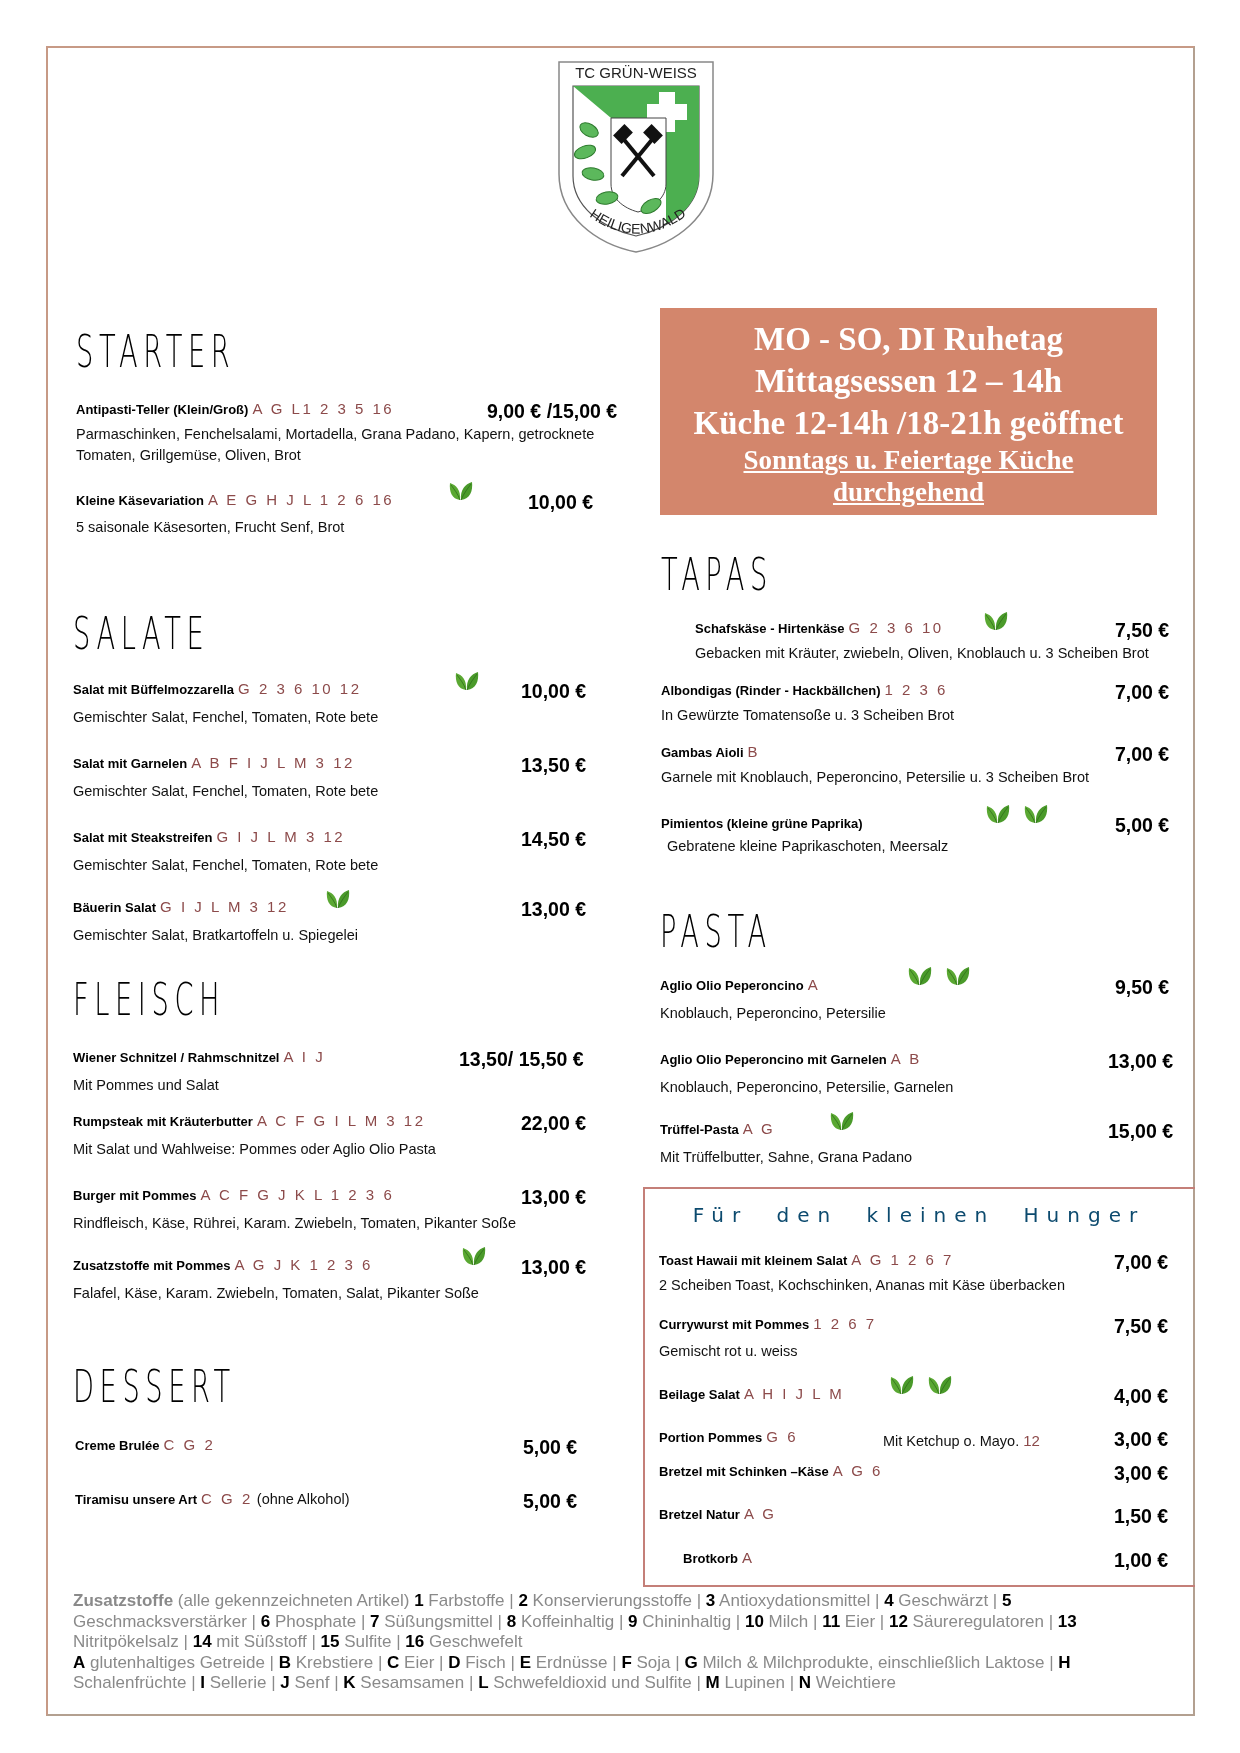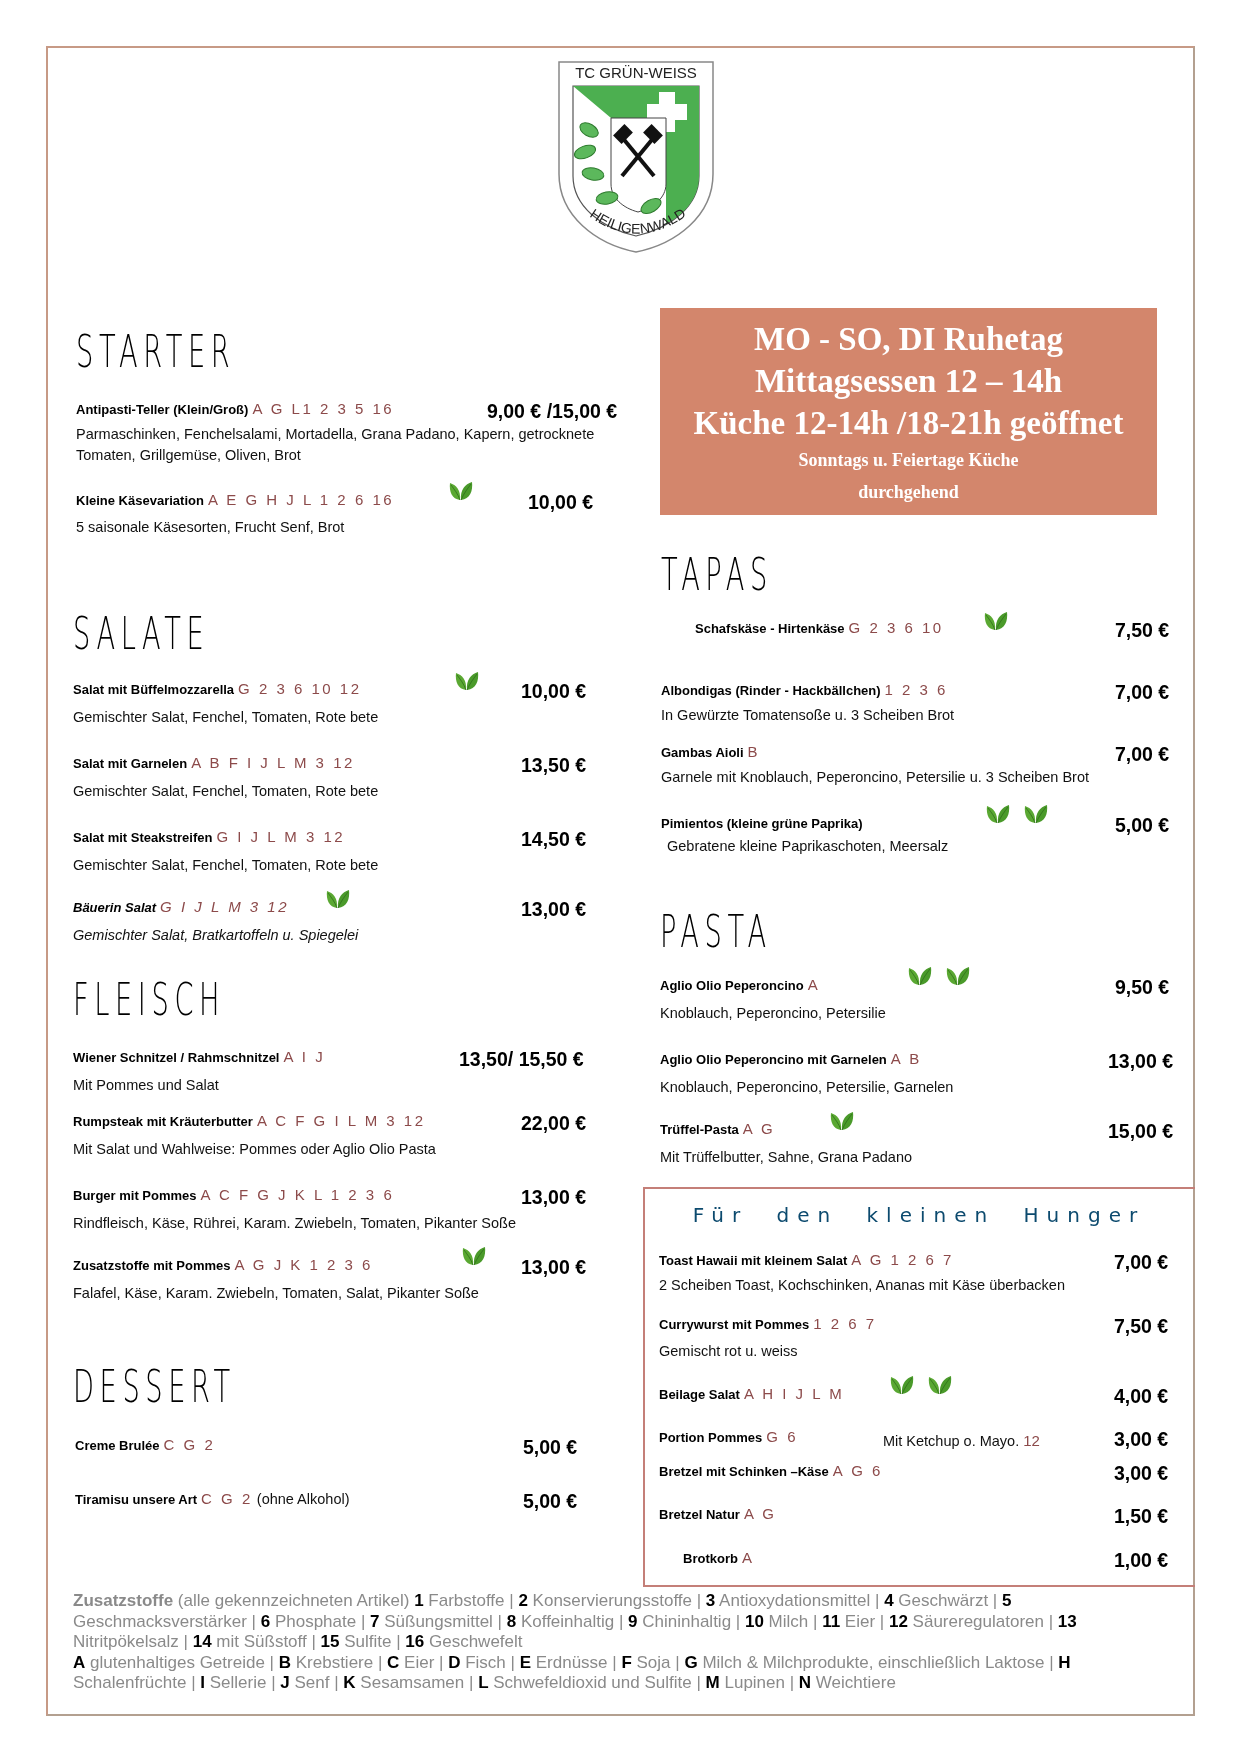--- a/index.html
+++ b/index.html
@@ -14,21 +14,21 @@
   .item { position: absolute; }
   .item-name { font-family: "Liberation Sans", sans-serif; font-weight: 700; font-size: 13px; color: #000; white-space: nowrap; }
   .allergen { font-family: "Liberation Sans", sans-serif; font-weight: 400; font-size: 15px; color: #8c4a4a; letter-spacing: 2.5px; margin-left: 4px; }
   .desc { font-family: "Liberation Sans", sans-serif; font-size: 14.5px; color: #111; margin-top: 9px; white-space: nowrap; line-height: 21px; }
   .price { position: absolute; font-family: "Liberation Sans", sans-serif; font-weight: 700; font-size: 19.5px; color: #000; white-space: nowrap; text-align: right; }
   .note { font-weight: 400; font-size: 14.5px; color: #111; margin-left: 4px; letter-spacing: 0; }
   .leaf { position: absolute; width: 26px; height: 22px; }
 
   .hours { position: absolute; left: 660px; top: 308px; width: 497px; height: 207px; background: #d3866c; color: #fff; text-align: center; font-family: "Liberation Serif", serif; font-weight: 700; padding-top: 10px; }
   .hours .big { font-size: 33px; line-height: 42px; }
-  .hours .small { font-size: 18px; line-height: 32px; }
+  .hours .small { font-size: 27px; line-height: 32px; text-decoration: underline; }
 
   .kids-box { position: absolute; left: 643px; top: 1187px; width: 552px; height: 400px; border: 2px solid #c47f78; border-right: none; }
   .kids-title { position: absolute; left: 643px; top: 1203px; width: 552px; text-align: center; font-family: "DejaVu Sans", sans-serif; font-size: 20px; letter-spacing: 8px; word-spacing: 14px; color: #0c4a6e; }
 
   .footer { position: absolute; left: 73px; top: 1591px; width: 1100px; font-family: "Liberation Sans", sans-serif; font-size: 17px; line-height: 20.5px; color: #8a8a8a; }
   .footer b { color: #000; font-weight: 700; }
   .footer .lead { color: #8a8a8a; font-weight: 700; }
 </style>
 </head>
 <body>
@@ -117,21 +117,21 @@
   <div class="desc">Gemischter Salat, Fenchel, Tomaten, Rote bete</div>
 </div>
 <div class="price" style="left:521px;top:754px;">13,50 €</div>
 
 <div class="item" style="left:73px;top:828px;">
   <span class="item-name">Salat mit Steakstreifen</span><span class="allergen">G I J L M 3 12</span>
   <div class="desc">Gemischter Salat, Fenchel, Tomaten, Rote bete</div>
 </div>
 <div class="price" style="left:521px;top:828px;">14,50 €</div>
 
-<div class="item" style="left:73px;top:898px;font-style:italic;">
+<div class="item" style="left:73px;top:898px;">
   <span class="item-name">Bäuerin Salat</span><span class="allergen">G I J L M 3 12</span>
   <div class="desc">Gemischter Salat, Bratkartoffeln u. Spiegelei</div>
 </div>
 <svg class="leaf" style="left:325px;top:888px;">
     <use href="#leaf-sym"></use>
   </svg>
 <div class="price" style="left:521px;top:898px;">13,00 €</div>
 
 <div class="sec-title" style="left:73px;top:978px;">FLEISCH</div>
 
@@ -171,20 +171,21 @@
 
 <div class="item" style="left:75px;top:1490px;">
   <span class="item-name">Tiramisu unsere Art</span><span class="allergen">C G 2</span><span class="note">(ohne Alkohol)</span>
 </div>
 <div class="price" style="left:523px;top:1490px;">5,00 €</div>
 
 <div class="sec-title" style="left:661px;top:553px;">TAPAS</div>
 
 <div class="item" style="left:661px;top:619px;margin-left:34px;">
   <span class="item-name">Schafskäse - Hirtenkäse</span><span class="allergen">G 2 3 6 10</span>
+  <div class="desc" style="margin-top:6px;">Gebacken mit Kräuter, zwiebeln, Oliven, Knoblauch u. 3 Scheiben Brot</div>
 </div>
 <svg class="leaf" style="left:983px;top:610px;">
     <use href="#leaf-sym"></use>
   </svg>
 <div class="price" style="left:1115px;top:619px;">7,50 €</div>
 
 <div class="item" style="left:661px;top:681px;">
   <span class="item-name">Albondigas (Rinder - Hackbällchen)</span><span class="allergen">1 2 3 6</span>
   <div class="desc" style="margin-top:6px;">In Gewürzte Tomatensoße u. 3 Scheiben Brot</div>
 </div>

